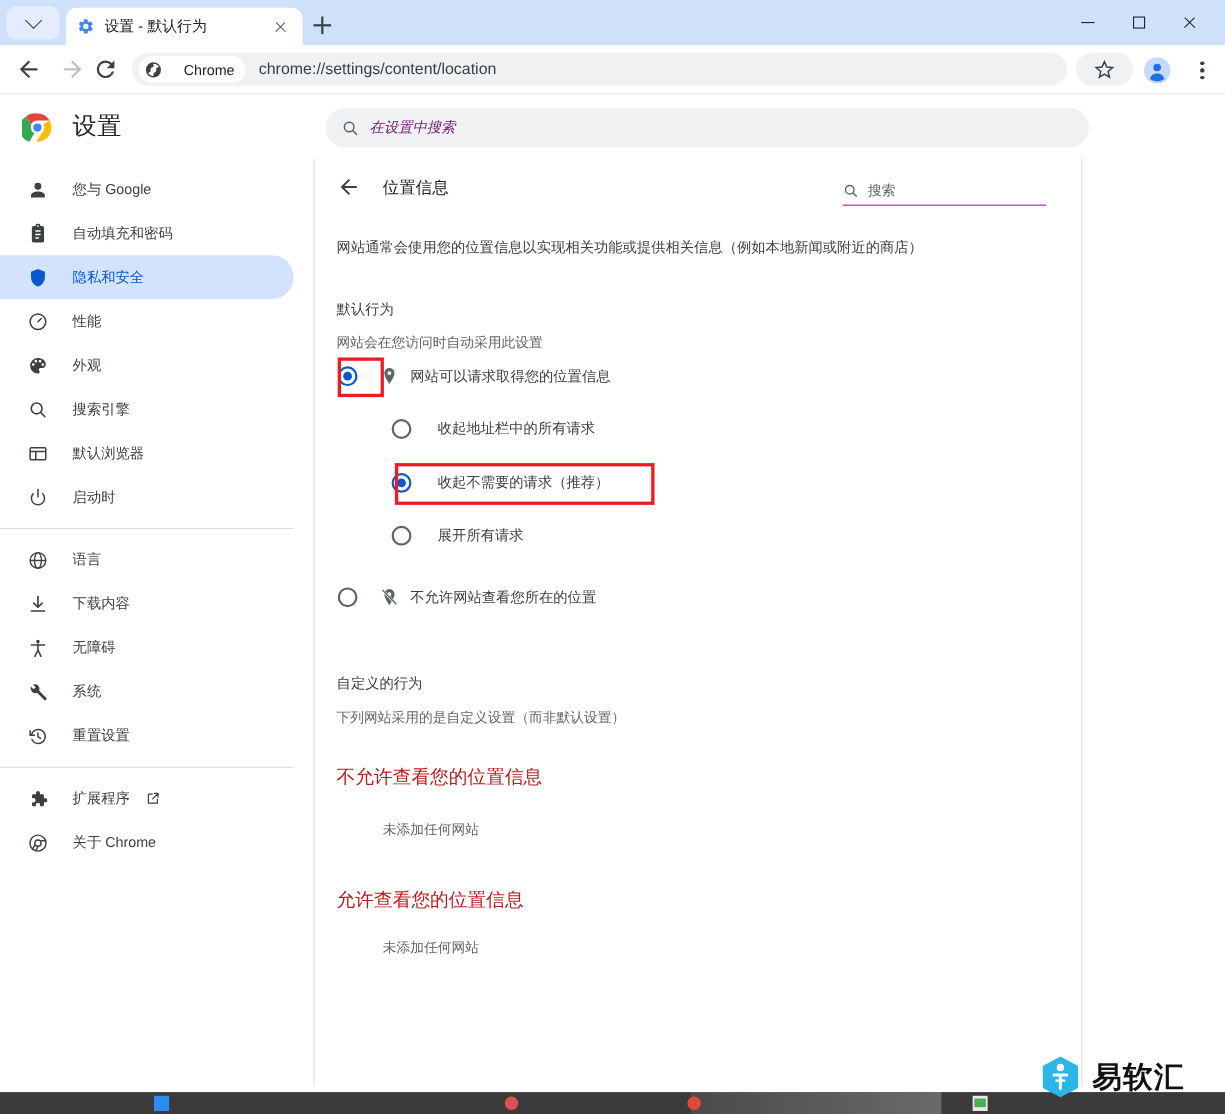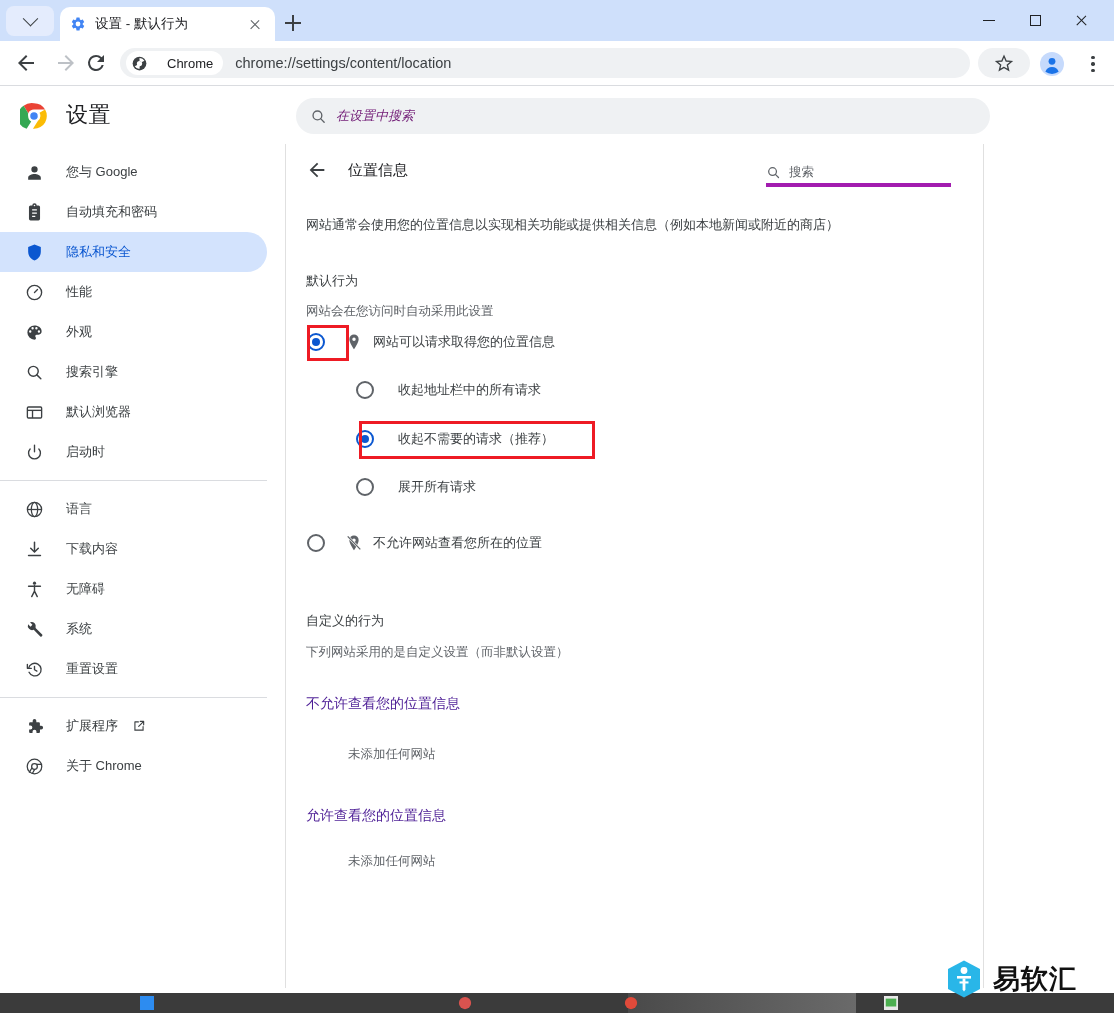--- a/index.html
+++ b/index.html
@@ -139,21 +139,21 @@
   .main-divider-l { position:absolute; left:0; top:0; width:1px; height:844px; background:#e0e0e0; }
   .main-divider-r { position:absolute; left:698px; top:0; width:1px; height:844px; background:#e0e0e0; }
   .main-inner { position:absolute; left:1px; top:0; width:697px; height:844px; overflow:hidden; }
 
   .sub-hdr { position:absolute; left:20px; top:15px; display:flex; align-items:center; }
   .back-arrow { width:22px; height:22px; margin-right:20px; }
   .sub-title { font-size:15px; color:#202124; }
 
   .sub-search {
     position:absolute; left:480px; top:17px; width:185px; height:26px;
-    border-bottom:4px solid #a21caf; display:flex; align-items:center;
+    border-bottom:1px solid #a21caf; display:flex; align-items:center;
   }
   .sub-search .ss-icon { width:15px; height:15px; margin-right:8px; flex:none; }
   .sub-search .ss-ph { font-size:12.5px; color:#5f6368; }
 
   .desc {
     position:absolute; left:20px; top:216px - 144px; top:71px; width:660px;
     font-size:13px; color:#3c4043; line-height:1.5;
   }
   .sec-title { position:absolute; font-size:13px; color:#3c4043; }
   .sec-sub   { position:absolute; font-size:12.5px; color:#5f6368; }
@@ -167,21 +167,21 @@
   .radio.checked::after {
     content:""; position:absolute; left:3px; top:3px; width:8px; height:8px;
     border-radius:50%; background:#0b57d0;
   }
   .radio-icon { width:18px; height:18px; margin-left:20px; margin-right:10px; flex:none; }
   .radio-label { font-size:13px; color:#3c4043; white-space:nowrap; }
 
   .sub-radio-row { position:absolute; display:flex; align-items:center; }
   .sub-radio-row .radio-label { margin-left:24px; }
 
-  .site-group-title { position:absolute; font-size:14px; color:#4c1d95; }
+  .site-group-title { position:absolute; font-size:17px; color:#b91c1c; }
   .site-empty { position:absolute; font-size:12.5px; color:#5f6368; }
 
   
   .redbox { position:absolute; border:3px solid #ee1b24; pointer-events:none; }
 
   
   .taskbar { position:absolute; left:0; top:993px; width:1114px; height:20px; background:#3a3a3a; }
   .tb-seg1 { position:absolute; left:0; top:0; width:628px; height:20px; background:#3b3b3b; }
   .tb-seg2 { position:absolute; left:628px; top:0; width:228px; height:20px;
              background:linear-gradient(90deg,#4a4a4a,#6a6a6a); }

